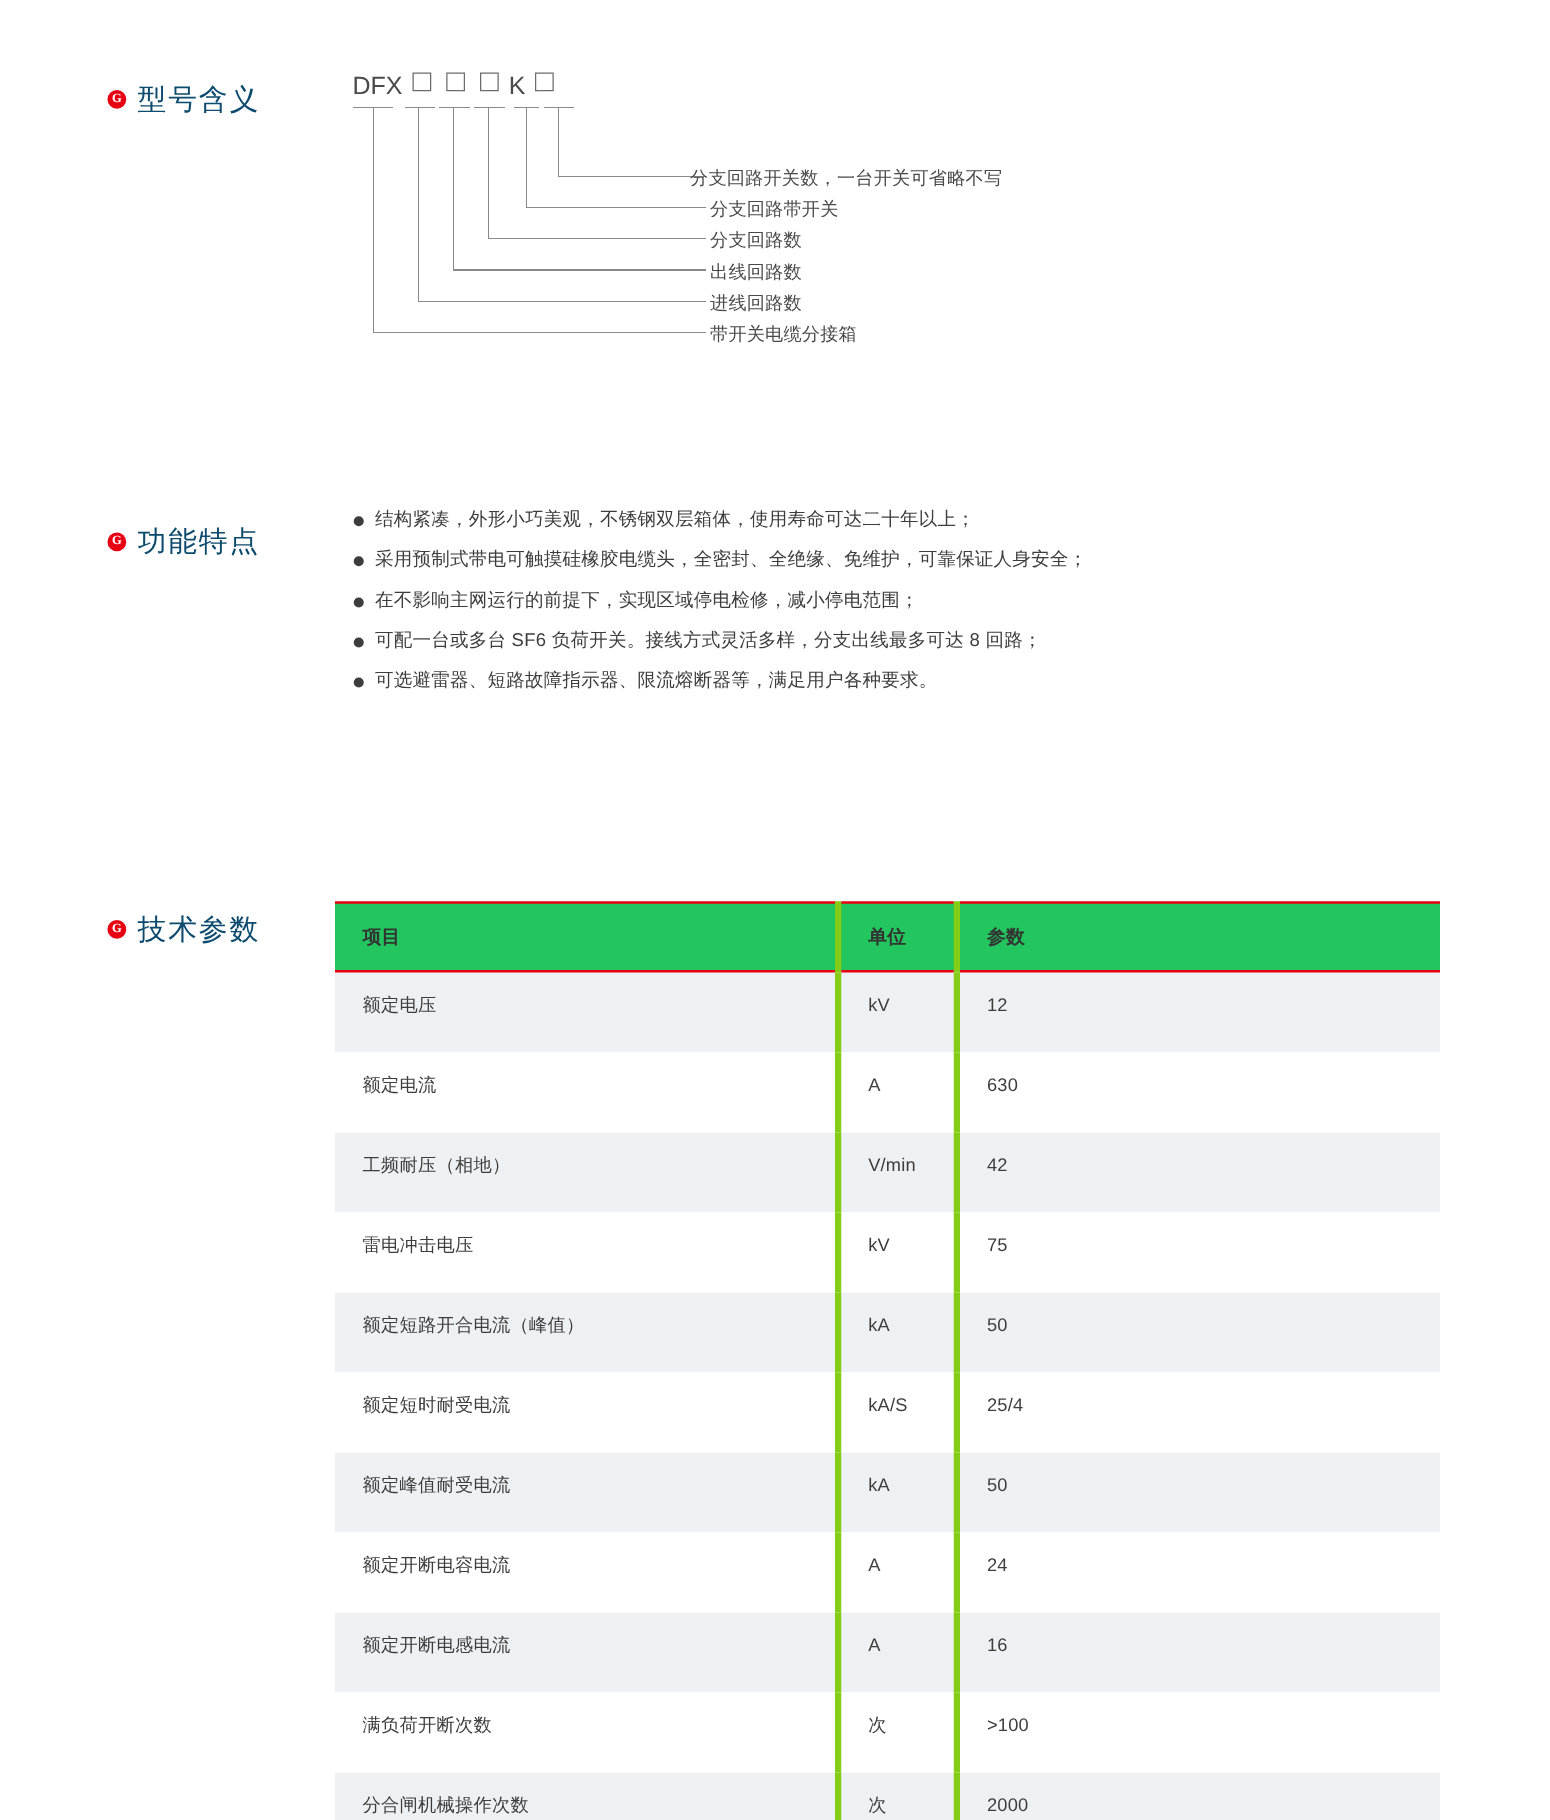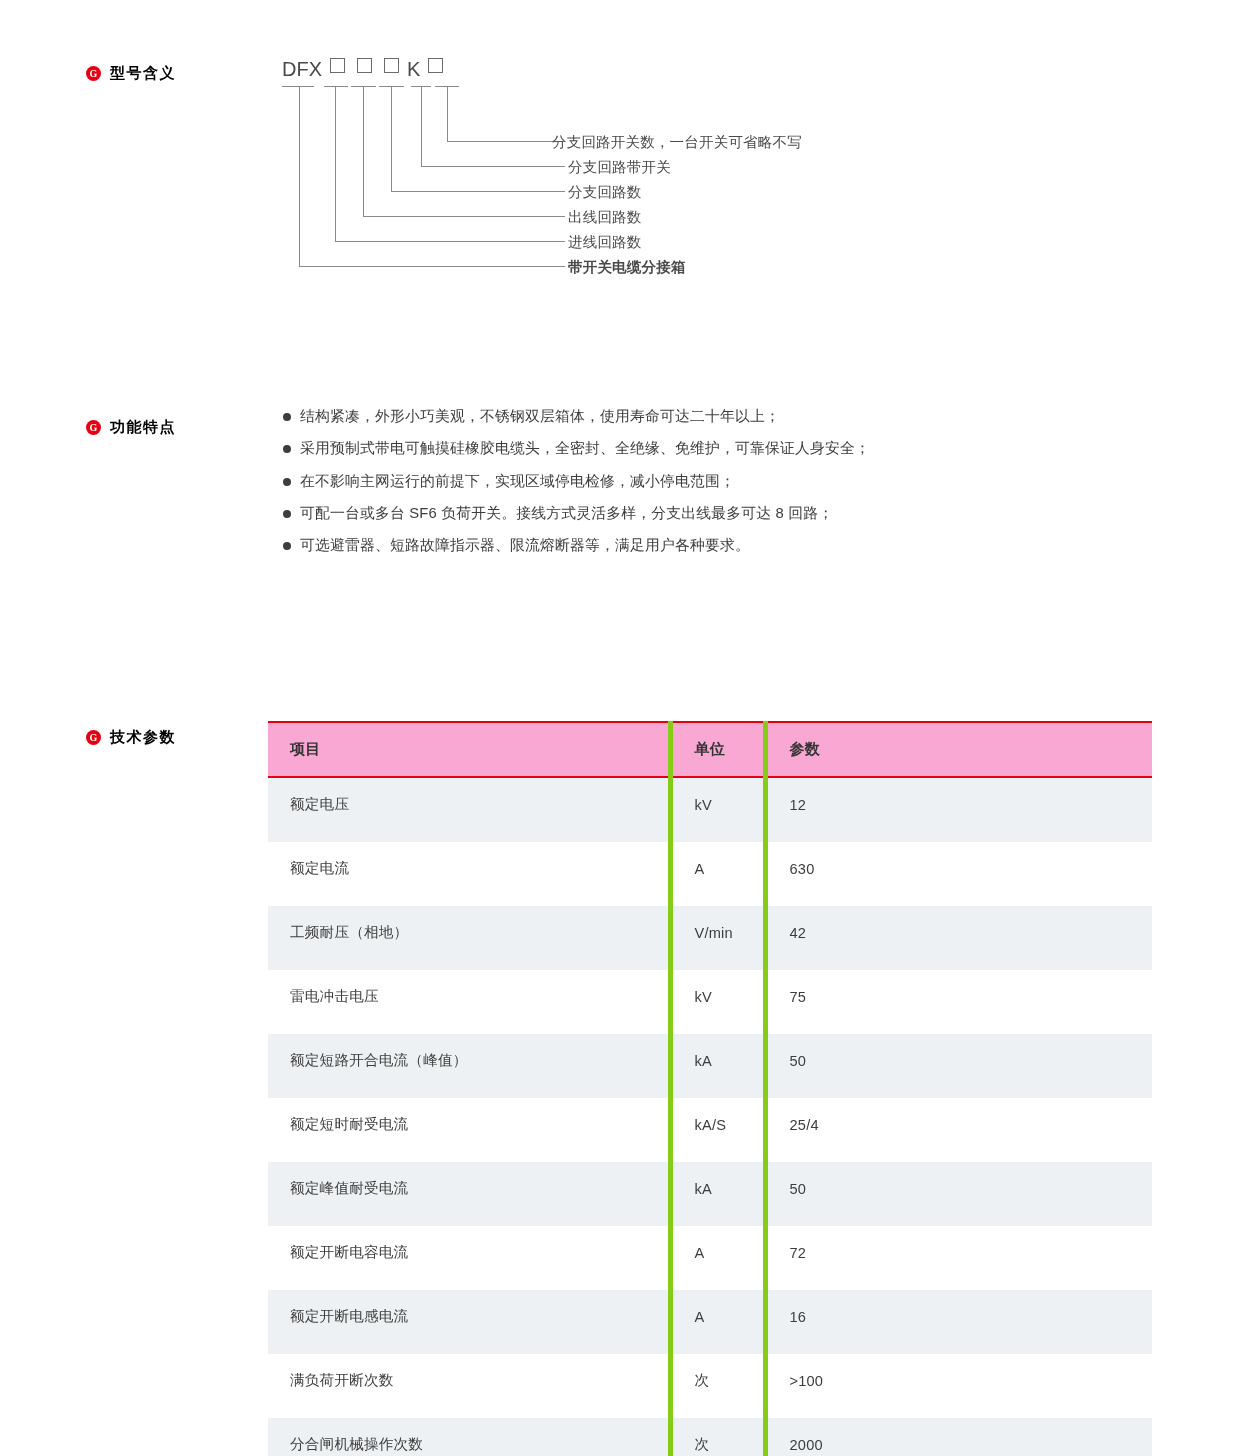--- a/index.html
+++ b/index.html
@@ -17,21 +17,21 @@
     width: 15px; height: 15px; border-radius: 50%;
     background: #e60012; position: relative; flex: 0 0 auto;
     display: flex; align-items: center; justify-content: center;
   }
   .dot .glyph {
     color: #ffffff; font-size: 10px; line-height: 1;
     font-weight: bold; font-family: "Liberation Serif", serif;
     transform: translateY(-0.5px);
   }
   .sec-title {
-    color: #000000; font-size: 15px; font-weight: bold;
+    color: #0c4a6e; font-size: 23px; font-weight: normal;
     letter-spacing: 1.5px; white-space: nowrap;
   }
 
   
   .diagram { position: absolute; left: 268px; top: 58px; width: 900px; height: 225px; }
   .code-row {
     position: absolute; left: 12px; top: 0;
     display: flex; gap: 0;
     font-size: 20px; color: #4a4a4a; letter-spacing: 0;
     font-family: "Liberation Sans", sans-serif;
@@ -60,21 +60,21 @@
   }
 
   
   .table-wrap { position: absolute; left: 268px; top: 721px; width: 884px; }
   table.params { border-collapse: collapse; width: 884px; table-layout: fixed; }
   table.params col.c1 { width: 402px; }
   table.params col.c2 { width: 95px; }
   table.params col.c3 { width: 387px; }
   table.params thead th {
     text-align: left; font-weight: bold; font-size: 15px; color: #333;
-    padding: 17px 0 17px 22px; background: #f9a8d4;
+    padding: 17px 0 17px 22px; background: #22c55e;
     border-top: 2px solid #e60012; border-bottom: 2px solid #e60012;
     letter-spacing: 0.3px;
   }
   table.params thead th.sep, table.params tbody td.sep {
     border-left: 5px solid #84cc16;
   }
   table.params tbody td {
     font-size: 14.6px; color: #3d3d3d;
     padding: 17px 0 28px 22px;
     letter-spacing: 0.2px;
@@ -128,21 +128,21 @@
 
         <path d="M31,28 L31,208 L297,208"></path>
       </g>
     </svg>
 
     <span class="lbl" style="left:284px; top:75px;">分支回路开关数，一台开关可省略不写</span>
     <span class="lbl" style="left:300px; top:100px;">分支回路带开关</span>
     <span class="lbl" style="left:300px; top:125px;">分支回路数</span>
     <span class="lbl" style="left:300px; top:150px;">出线回路数</span>
     <span class="lbl" style="left:300px; top:175px;">进线回路数</span>
-    <span class="lbl" style="left:300px; top:200px;font-weight:bold;">带开关电缆分接箱</span>
+    <span class="lbl" style="left:300px; top:200px;">带开关电缆分接箱</span>
   </div>
 
   <div class="sec-head" style="left:86px; top:418px;">
     <span class="dot">
         <span class="glyph">G</span>
       </span>
     <span class="sec-title">功能特点</span>
   </div>
 
   <div class="features">
@@ -221,21 +221,21 @@
             <td class="sep">25/4</td>
           </tr>
         <tr>
             <td>额定峰值耐受电流</td>
             <td class="sep">kA</td>
             <td class="sep">50</td>
           </tr>
         <tr>
             <td>额定开断电容电流</td>
             <td class="sep">A</td>
-            <td class="sep">72</td>
+            <td class="sep">24</td>
           </tr>
         <tr>
             <td>额定开断电感电流</td>
             <td class="sep">A</td>
             <td class="sep">16</td>
           </tr>
         <tr>
             <td>满负荷开断次数</td>
             <td class="sep">次</td>
             <td class="sep">&gt;100</td>

